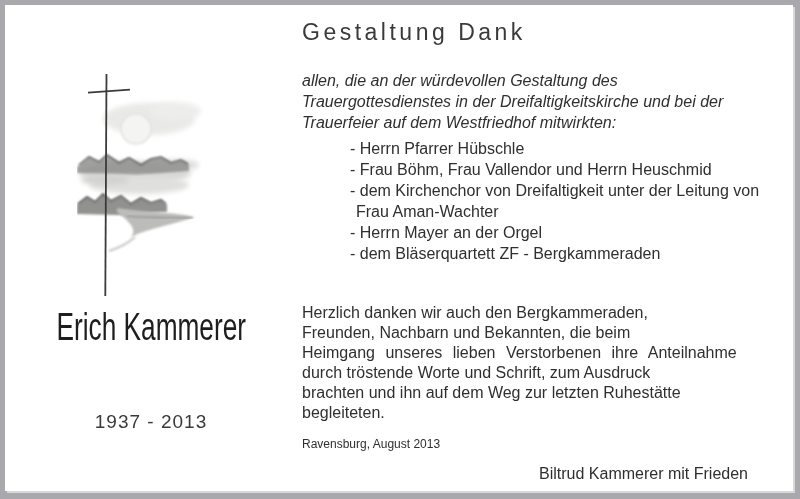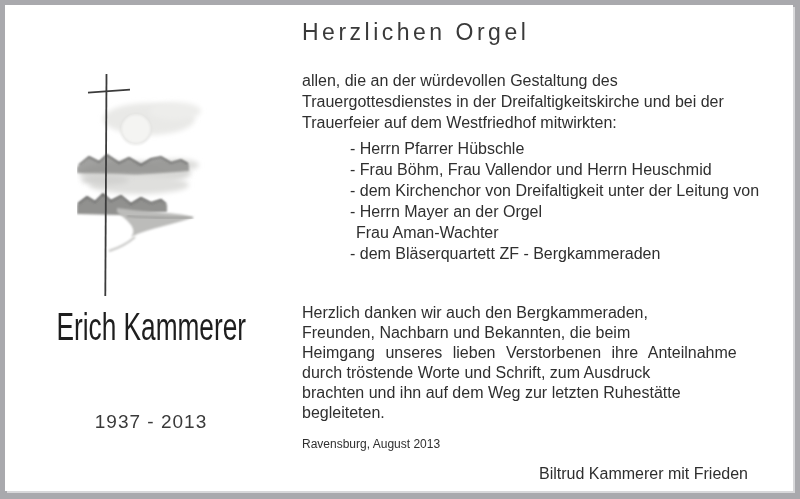--- a/index.html
+++ b/index.html
@@ -29,21 +29,21 @@
   }
   
   .content{position:absolute;left:296px;top:12px;width:447px;height:470px;color:#2f2f2f;}
   .title{
     position:absolute;left:1px;top:2px;margin:0;
     font-size:23px;font-weight:400;letter-spacing:3.5px;color:#3a3a3a;
     white-space:nowrap;
   }
   .para,.list{position:absolute;left:1px;width:446px;font-size:16px;}
   .para .line,.list .line{line-height:21px;white-space:nowrap;}
-  .intro{top:53px;}
+  .intro{top:53px;font-style:italic;}
   .list{top:121px;margin-left:48px;}
   .closing{top:286px;}
   .closing .line{line-height:20px;}
   .indent{padding-left:6px;}
   .spread{word-spacing:6px;}
   .dateline{
     position:absolute;left:1px;top:417px;width:446px;
     font-size:12px;line-height:21px;color:#2f2f2f;
   }
   .signature{
@@ -93,34 +93,34 @@
 
           <line x1="29.5" y1="7" x2="28.3" y2="229" stroke="#3b3b3b" stroke-width="1.8"></line>
           <line x1="11" y1="25.6" x2="53" y2="22.6" stroke="#3b3b3b" stroke-width="1.6"></line>
         </svg>
       </div>
       <div class="name"><span>Erich Kammerer</span></div>
       <div class="years">1937 - 2013</div>
     </div>
 
     <div class="content">
-      <h1 class="title">Herzlichen Orgel</h1>
+      <h1 class="title">Gestaltung Dank</h1>
 
       <div class="para intro">
         <div class="line">allen, die an der würdevollen Gestaltung des</div>
         <div class="line">Trauergottesdienstes in der Dreifaltigkeitskirche und bei der</div>
         <div class="line">Trauerfeier auf dem Westfriedhof mitwirkten:</div>
       </div>
 
       <div class="list">
         <div class="line">- Herrn Pfarrer Hübschle</div>
         <div class="line">- Frau Böhm, Frau Vallendor und Herrn Heuschmid</div>
         <div class="line">- dem Kirchenchor von Dreifaltigkeit unter der Leitung von</div>
+        <div class="line indent">Frau Aman-Wachter</div>
         <div class="line">- Herrn Mayer an der Orgel</div>
-        <div class="line indent">Frau Aman-Wachter</div>
         <div class="line">- dem Bläserquartett ZF - Bergkammeraden</div>
       </div>
 
       <div class="para closing">
         <div class="line">Herzlich danken wir auch den Bergkammeraden,</div>
         <div class="line">Freunden, Nachbarn und Bekannten, die beim</div>
         <div class="line spread">Heimgang unseres lieben Verstorbenen ihre Anteilnahme</div>
         <div class="line">durch tröstende Worte und Schrift, zum Ausdruck</div>
         <div class="line">brachten und ihn auf dem Weg zur letzten Ruhestätte</div>
         <div class="line">begleiteten.</div>

